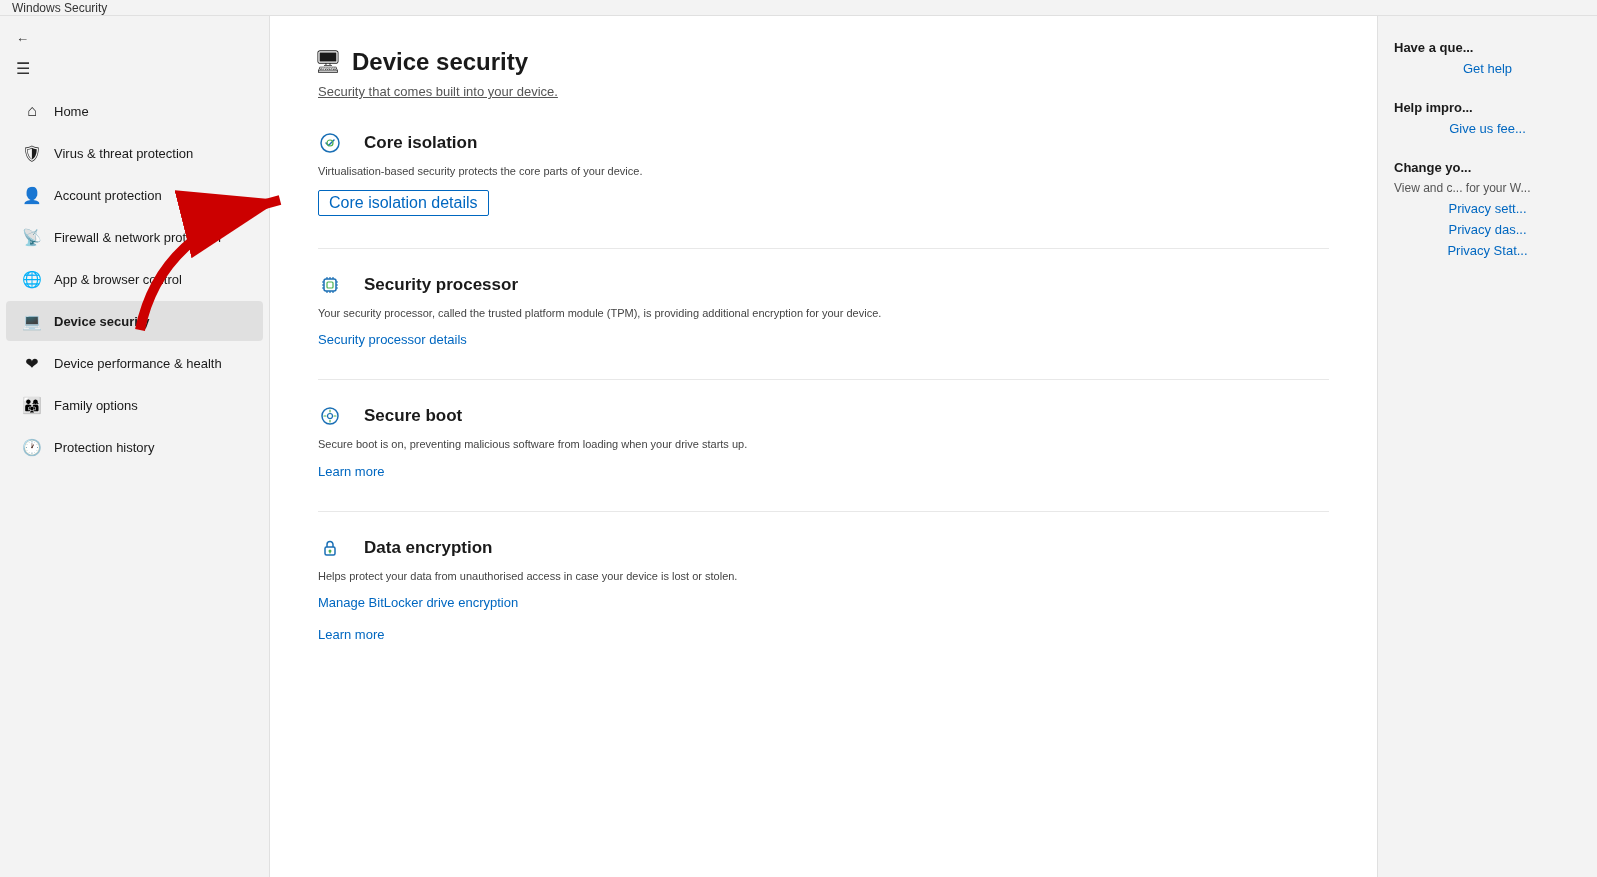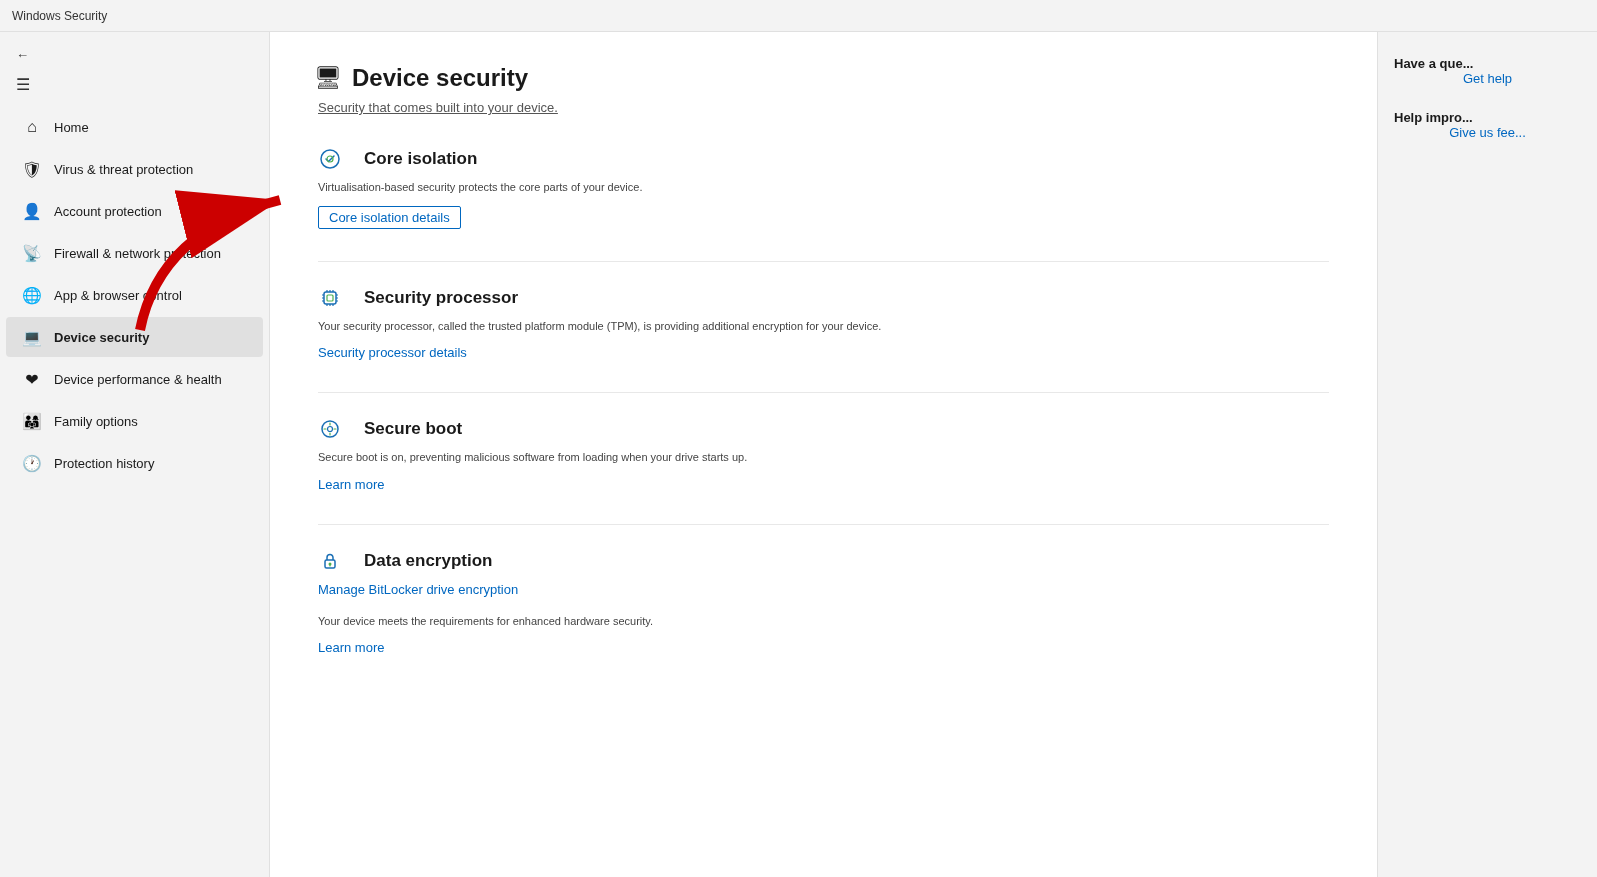--- a/index.html
+++ b/index.html
@@ -11,21 +11,21 @@
       height: 877px;
       width: 1597px;
       overflow: hidden;
       font-size: 14px;
       color: #1a1a1a;
     }
 
     
     .title-bar {
       background: #f3f3f3;
-      height: 32px;
+      height: 16px;
       display: flex;
       align-items: center;
       padding: 0 12px;
       font-size: 12px;
       color: #333;
       border-bottom: 1px solid #e0e0e0;
       flex-shrink: 0;
     }
 
     
@@ -148,21 +148,21 @@
     .section-desc {
       font-size: 11px;
       color: #444;
       margin-bottom: 10px;
       line-height: 1.5;
     }
 
     .link-button {
       display: inline-block;
       color: #0067c0;
-      font-size: 13px;
+      font-size: 16px;
       cursor: pointer;
       text-decoration: none;
       border: 1px solid #0067c0;
       padding: 3px 10px;
       border-radius: 2px;
       background: #fff;
     }
 
     .text-link {
       color: #0067c0;
@@ -185,21 +185,21 @@
       padding: 24px 16px;
       border-left: 1px solid #e0e0e0;
       display: flex;
       flex-direction: column;
       gap: 24px;
     }
 
     .right-panel-section {
       display: flex;
       flex-direction: column;
-      gap: 0;
+      gap: 6px;
     }
 
     .right-panel-title {
       font-size: 13px;
       font-weight: 600;
       color: #1a1a1a;
     }
 
     .right-panel-link {
       color: #0067c0;
@@ -351,36 +351,43 @@
         <span class="section-icon">
           <svg width="22" height="22" viewBox="0 0 22 22" fill="none">
             <rect x="6" y="10" width="10" height="8" rx="1.5" stroke="#1a6fb5" stroke-width="1.5"></rect>
             <path d="M8 10V7.5a3 3 0 116 0V10" stroke="#1a6fb5" stroke-width="1.5"></path>
             <circle cx="11" cy="14" r="1.5" fill="#4caf50"></circle>
             <path d="M11 14v2" stroke="#4caf50" stroke-width="1.2" stroke-linecap="round"></path>
           </svg>
         </span>
         <h2 class="section-title">Data encryption</h2>
       </div>
+      <p class="section-desc">Helps protect your data from unauthorised access in case your device is lost or stolen.</p>
       <a class="text-link">Manage BitLocker drive encryption</a>
       <br><br>
-      <p class="section-desc">Your device meets the requirements for enhanced hardware security.</p>
       <a class="text-link">Learn more</a>
     </div>
 
   </div>
 
   <div class="right-panel">
     <div class="right-panel-section">
       <span class="right-panel-title">Have a que...</span>
       <a class="right-panel-link">Get help</a>
     </div>
     <div class="right-panel-section">
       <span class="right-panel-title">Help impro...</span>
       <a class="right-panel-link">Give us fee...</a>
+    </div>
+    <div class="right-panel-section">
+      <span class="right-panel-title">Change yo...</span>
+      <span class="right-panel-title" style="font-weight:normal;font-size:12px;color:#555;">View and c... for your W...</span>
+      <a class="right-panel-link">Privacy sett...</a>
+      <a class="right-panel-link">Privacy das...</a>
+      <a class="right-panel-link">Privacy Stat...</a>
     </div>
   </div>
 
 </div>
 
 <div class="arrow-overlay">
   <svg viewBox="0 0 280 200" xmlns="http://www.w3.org/2000/svg">
 
     <defs>
       <marker id="arrowhead" markerWidth="10" markerHeight="7" refX="10" refY="3.5" orient="auto">

